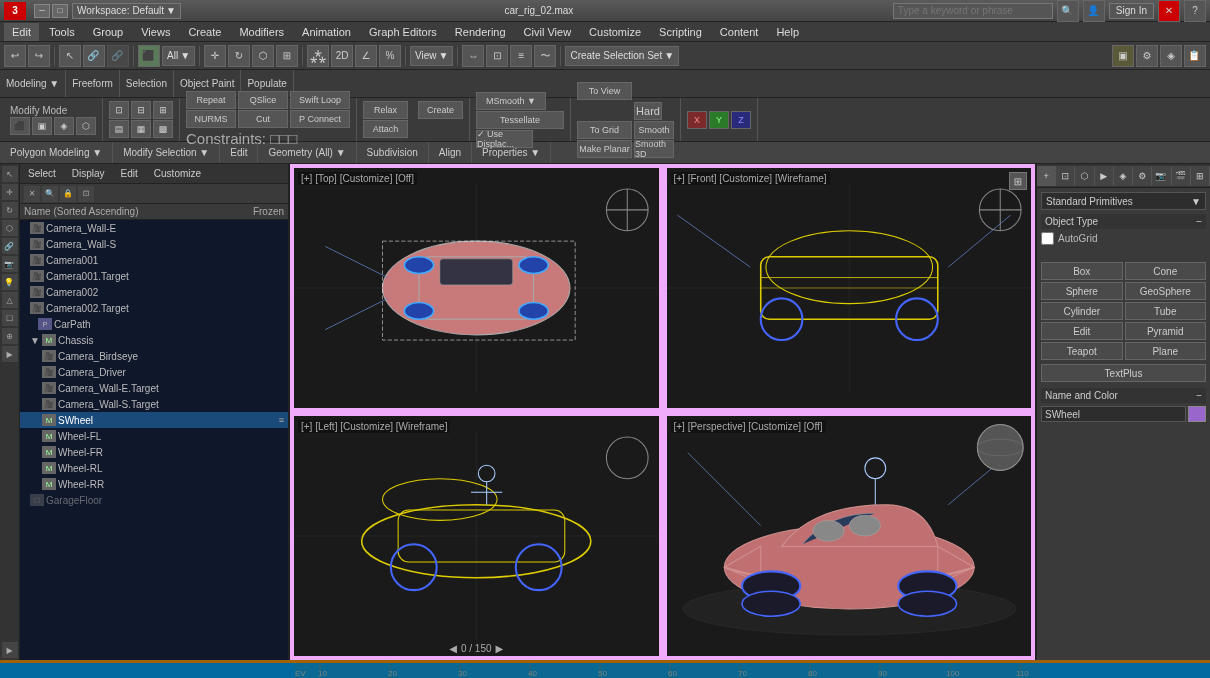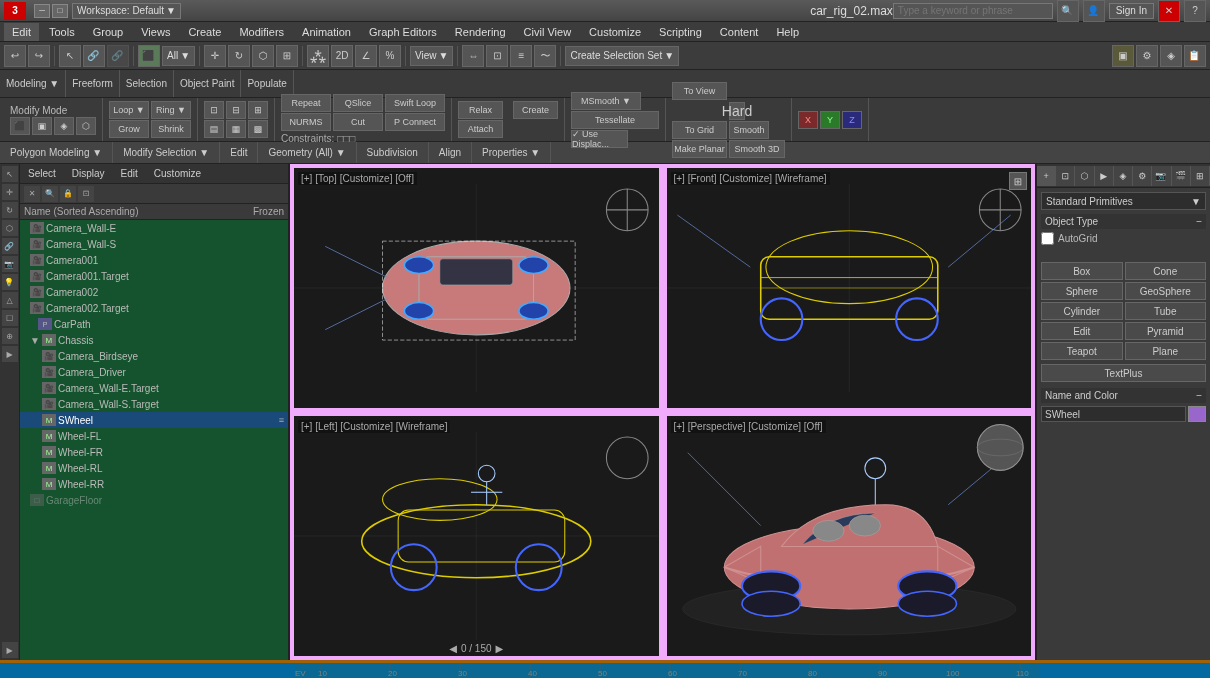--- a/index.html
+++ b/index.html
@@ -4,21 +4,21 @@
   <style>
     * { box-sizing: border-box; margin: 0; padding: 0; }
     body { width: 1210px; height: 678px; background: #3a3a3a; font-family: 'Segoe UI', Arial, sans-serif; font-size: 11px; color: #ccc; overflow: hidden; }
 
     
     #title-bar { height: 22px; background: linear-gradient(to bottom, #5a5a5a, #444); display: flex; align-items: center; padding: 0 4px; border-bottom: 1px solid #222; }
     #title-bar .logo { width: 22px; height: 18px; background: #c00; color: #fff; font-weight: bold; font-size: 10px; display: flex; align-items: center; justify-content: center; margin-right: 4px; }
     #title-bar .win-controls { display: flex; gap: 2px; margin-left: 4px; }
     #title-bar .win-btn { width: 16px; height: 14px; background: #666; border: 1px solid #888; font-size: 8px; display: flex; align-items: center; justify-content: center; cursor: pointer; color: #ddd; }
     #title-bar .workspace-selector { background: #555; border: 1px solid #777; padding: 1px 4px; font-size: 10px; color: #ddd; margin: 0 4px; height: 16px; display: flex; align-items: center; gap: 2px; }
-    #title-bar .file-name { flex: 1; text-align: right; font-size: 12px; color: #ddd; }
+    #title-bar .file-name { flex: 1; text-align: center; font-size: 10px; color: #ddd; }
     #title-bar .search-box { background: #555; border: 1px solid #777; padding: 1px 4px; width: 160px; height: 16px; font-size: 10px; color: #aaa; display: flex; align-items: center; }
     #title-bar .title-right { display: flex; align-items: center; gap: 4px; }
     #title-bar .sign-in-btn { background: #555; border: 1px solid #777; padding: 1px 6px; font-size: 10px; color: #ddd; height: 16px; display: flex; align-items: center; }
 
     
     #menu-bar { height: 20px; background: #3c3c3c; display: flex; align-items: center; padding: 0 4px; border-bottom: 1px solid #222; gap: 2px; }
     #menu-bar .menu-item { padding: 1px 8px; font-size: 11px; color: #ddd; cursor: pointer; height: 18px; display: flex; align-items: center; }
     #menu-bar .menu-item.active { background: #555; }
 
     
@@ -42,21 +42,21 @@
     .section-item { padding: 2px 10px; font-size: 10px; color: #ccc; border-right: 1px solid #555; height: 100%; display: flex; align-items: center; gap: 2px; cursor: pointer; }
 
     
     #content-area { display: flex; height: calc(678px - 22px - 20px - 28px - 44px - 22px - 24px - 22px); }
 
     
     #scene-panel { width: 270px; background: #3a3a3a; border-right: 2px solid #222; display: flex; flex-direction: column; flex-shrink: 0; }
     #scene-panel-header { background: #333; border-bottom: 1px solid #222; height: 20px; display: flex; align-items: center; padding: 0 4px; gap: 8px; }
     #scene-panel-header .menu-item { padding: 1px 4px; font-size: 10px; color: #ccc; cursor: pointer; }
     #scene-tools { height: 20px; background: #3a3a3a; display: flex; align-items: center; padding: 0 4px; gap: 2px; border-bottom: 1px solid #222; }
-    #scene-list { flex: 1; overflow-y: auto; background: #14532d; }
+    #scene-list { flex: 1; overflow-y: auto; background: #0f172a; }
     #scene-list::-webkit-scrollbar { width: 8px; }
     #scene-list::-webkit-scrollbar-track { background: #2d2d2d; }
     #scene-list::-webkit-scrollbar-thumb { background: #555; }
     .scene-header-row { display: flex; padding: 2px 4px; background: #3a3a3a; border-bottom: 1px solid #222; font-size: 10px; color: #aaa; justify-content: space-between; }
     .scene-item { display: flex; align-items: center; padding: 1px 4px; font-size: 10px; color: #bbb; cursor: pointer; min-height: 16px; }
     .scene-item.selected { background: #1a4a7a; color: #fff; }
     .scene-item .item-icon { width: 14px; height: 12px; background: #666; margin-right: 2px; display: inline-flex; align-items: center; justify-content: center; font-size: 8px; }
     .camera-icon { background: #558; color: #99f; }
     .mesh-icon { background: #585; color: #9f9; }
 
@@ -199,30 +199,20 @@
   <div class="edit-section" style="min-width:80px;">
     <div style="font-size:10px;color:#bbb;">Modify Mode</div>
     <div class="edit-btn-row">
       <div class="edit-btn">⬛</div>
       <div class="edit-btn">▣</div>
       <div class="edit-btn">◈</div>
       <div class="edit-btn">⬡</div>
     </div>
   </div>
 
-  <div class="edit-section">
-    <div class="edit-btn-row">
-      <div class="edit-btn" style="width:40px;font-size:9px;">Loop ▼</div>
-      <div class="edit-btn" style="width:40px;font-size:9px;">Ring ▼</div>
-    </div>
-    <div class="edit-btn-row">
-      <div class="edit-btn" style="width:40px;font-size:9px;">Grow</div>
-      <div class="edit-btn" style="width:40px;font-size:9px;">Shrink</div>
-    </div>
-  </div>
 
   <div class="edit-section">
     <div class="edit-btn-row">
       <div class="edit-btn">⊡</div>
       <div class="edit-btn">⊟</div>
       <div class="edit-btn">⊞</div>
     </div>
     <div class="edit-btn-row">
       <div class="edit-btn">▤</div>
       <div class="edit-btn">▦</div>
@@ -234,21 +224,21 @@
     <div class="edit-btn-row">
       <div class="edit-btn" style="width:50px;font-size:9px;">Repeat</div>
       <div class="edit-btn" style="width:50px;font-size:9px;">QSlice</div>
       <div class="edit-btn" style="width:60px;font-size:9px;">Swift Loop</div>
     </div>
     <div class="edit-btn-row">
       <div class="edit-btn" style="width:50px;font-size:9px;">NURMS</div>
       <div class="edit-btn" style="width:50px;font-size:9px;">Cut</div>
       <div class="edit-btn" style="width:60px;font-size:9px;">P Connect</div>
     </div>
-    <div style="font-size:10px;color:#aaa;padding:1px 0;">
+    <div style="font-size:15px;color:#aaa;padding:1px 0;">
       Constraints: <span>□□□</span>
     </div>
   </div>
 
   <div class="edit-section">
     <div class="edit-btn-row">
       <div class="edit-btn" style="width:45px;font-size:9px;">Relax</div>
       <div style="width:6px;"></div>
       <div class="edit-btn" style="width:45px;font-size:9px;">Create</div>
     </div>
@@ -265,29 +255,29 @@
       <div class="edit-btn" style="width:88px;font-size:9px;">Tessellate</div>
     </div>
     <div class="edit-btn-row">
       <div class="edit-btn" style="width:57px;font-size:9px;">✓ Use Displac...</div>
     </div>
   </div>
 
   <div class="edit-section">
     <div class="edit-btn-row">
       <div class="edit-btn" style="width:55px;font-size:9px;">To View</div>
-      <div class="edit-btn" style="width:16px;font-size:14px;margin-top:20px;">Hard</div>
+      <div class="edit-btn" style="width:28px;font-size:11px;margin-top:20px;">Hard</div>
     </div>
     <div class="edit-btn-row">
       <div class="edit-btn" style="width:55px;font-size:9px;">To Grid</div>
       <div class="edit-btn" style="width:40px;font-size:9px;">Smooth</div>
     </div>
     <div class="edit-btn-row">
       <div class="edit-btn" style="width:55px;font-size:9px;">Make Planar</div>
-      <div class="edit-btn" style="width:56px;font-size:9px;">Smooth 3D</div>
+      <div class="edit-btn" style="width:40px;font-size:9px;">Smooth 3D</div>
     </div>
   </div>
 
   <div class="edit-section">
     <div class="edit-btn-row">
       <div class="edit-btn" style="background:#7a2a2a;color:#f88;">X</div>
       <div class="edit-btn" style="background:#2a7a2a;color:#8f8;">Y</div>
       <div class="edit-btn" style="background:#2a2a7a;color:#88f;">Z</div>
     </div>
   </div>

